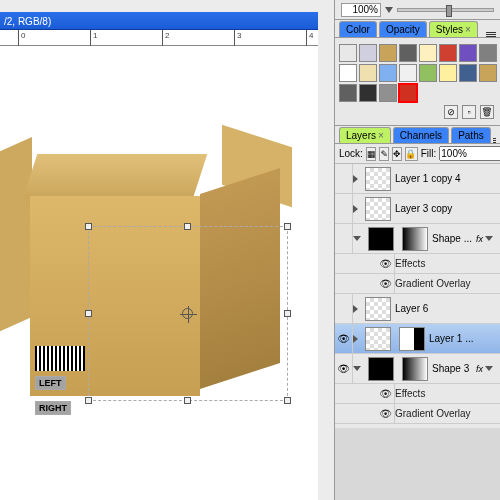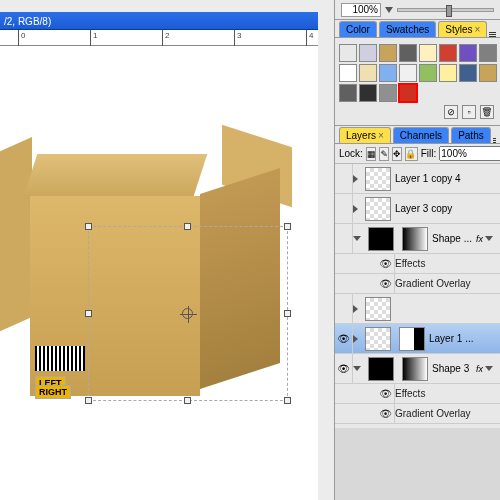--- a/index.html
+++ b/index.html
@@ -22,24 +22,24 @@
 .box .side { position: absolute; }
 .flap1 { left: 10px; top: 0; width: 40px; height: 180px; background: #cca95f; transform: skewY(-24deg); }
 .front { left: 48px; top: 50px; width: 170px; height: 200px;
   background: linear-gradient(#ddb76a, #c79f53); }
 .rightface { left: 218px; top: 35px; width: 80px; height: 195px;
   background: linear-gradient(#c29953, #a4803e); transform: skewY(-18deg); }
 .flapR { left: 240px; top: -10px; width: 70px; height: 60px;
   background: #d6b268; transform: skewY(18deg); }
 .flapT { left: 48px; top: 8px; width: 170px; height: 45px;
   background: linear-gradient(#e1c07a, #c9a65a); transform: skewX(-18deg); }
-.labelLeft, .labelRight { position: absolute; background: #eab308; border: 1px solid #aaa;
+.labelLeft, .labelRight { position: absolute; background: #a3a3a3; border: 1px solid #aaa;
   font-size: 9px; font-weight: bold; padding: 1px 3px; }
 .labelLeft { left: 35px; top: 330px; }
-.labelRight { left: 35px; top: 339px; }
+.labelRight { left: 35px; top: 355px; }
 .barcode { position: absolute; left: 35px; top: 300px; width: 50px; height: 25px;
   background: repeating-linear-gradient(90deg, #000 0 2px, #fff 2px 4px); }
 
 
 .xform { position: absolute; left: 88px; top: 180px; width: 200px; height: 175px;
   border: 1px dashed #aaa; pointer-events: none; }
 .xform .h { position: absolute; width: 7px; height: 7px; background: #f0f0f0; border: 1px solid #555; }
 .xform .nw { left: -4px; top: -4px; } .xform .n { left: 50%; top: -4px; margin-left: -4px; }
 .xform .ne { right: -4px; top: -4px; } .xform .w { left: -4px; top: 50%; margin-top: -4px; }
 .xform .e { right: -4px; top: 50%; margin-top: -4px; } .xform .sw { left: -4px; bottom: -4px; }
@@ -63,21 +63,21 @@
   border-top: 6px solid #555; }
 .slider { flex: 1; height: 4px; background: #ccc; position: relative; border: 1px solid #999; }
 .slider .knob { position: absolute; left: 50%; top: -4px; width: 6px; height: 12px;
   background: #999; border: 1px solid #555; }
 
 
 .tabs { display: flex; height: 18px; background: #e8e8e8; border-bottom: 1px solid #999;
   padding-left: 4px; gap: 2px; align-items: flex-end; }
 .tab { padding: 2px 6px; background: #3b82f6; border: 1px solid #999; border-bottom: none; 
   font-size: 10px; border-radius: 3px 3px 0 0; cursor: pointer; }
-.tab.active { background: #fde047; margin-top: 36px; }
+.tab.active { background: #bef264; margin-top: 36px; }
 .tab .x { margin-left: 2px; color: #666; }
 .menu-icon { margin-left: auto; margin-right: 4px; width: 10px; cursor: pointer;
   display: flex; flex-direction: column; gap: 1px; }
 .menu-icon div { height: 1px; background: #333; }
 
 
 .swatch-body { background: #e8e8e8; padding: 6px 4px; border-bottom: 1px solid #999; }
 .swatch-grid { display: grid; grid-template-columns: repeat(8, 18px); grid-auto-rows: 18px; gap: 2px; }
 .sw { border: 1px solid #888; cursor: pointer; }
 .sw.sel { outline: 2px solid red; outline-offset: -1px; }
@@ -181,21 +181,21 @@
   <div class="zoombar">
     <input type="text" value="100%" style="">
     <div class="tri"></div>
     <div class="slider">
       <div class="knob"></div>
     </div>
   </div>
 
   <div class="tabs">
     <div class="tab">Color</div>
-    <div class="tab">Swatches</div>
+    <div class="tab">Opacity</div>
     <div class="tab active">
       <span>Styles</span><span class="x">×</span>
     </div>
     <div class="menu-icon">
         <div></div>
         <div></div>
         <div></div>
       </div>
   </div>
   <div class="swatch-body">
@@ -286,20 +286,21 @@
       <div class="layer sub">
         <div class="vis">
           <span class="eye"></span>
         </div>
         <span>Gradient Overlay</span>
       </div>
       <div class="layer">
         <div class="vis"></div>
         <div class="tri-r"></div>
         <div class="thumb "></div>
+        <div class="lname">Layer 6</div>
       </div>
       <div class="layer sel">
         <div class="vis">
           <span class="eye"></span>
         </div>
         <div class="tri-r"></div>
         <div class="thumb "></div>
         <div class="thumb mask"></div>
         <div class="lname">Layer 1 ...</div>
       </div>

